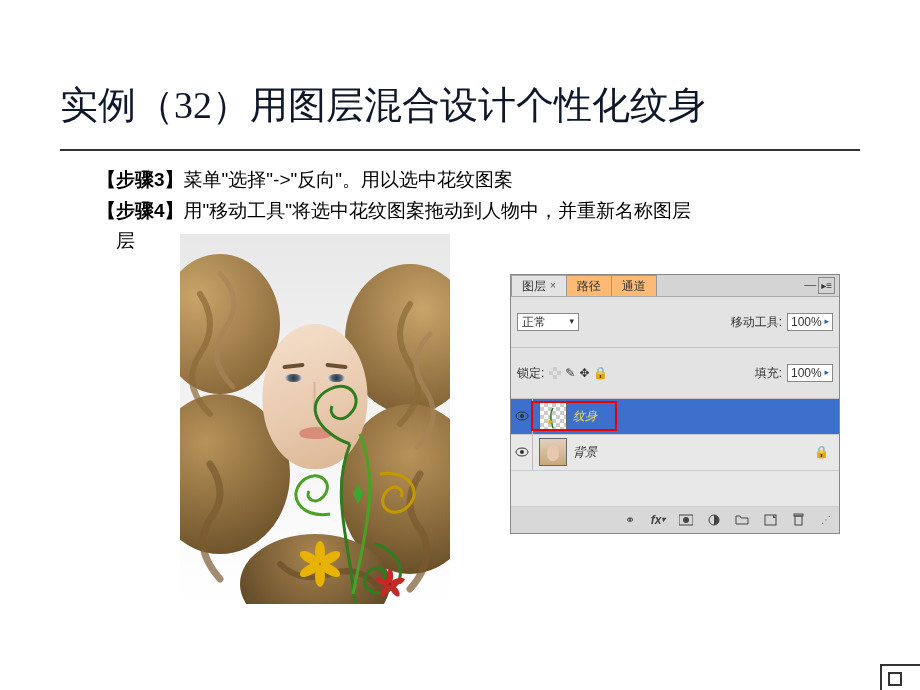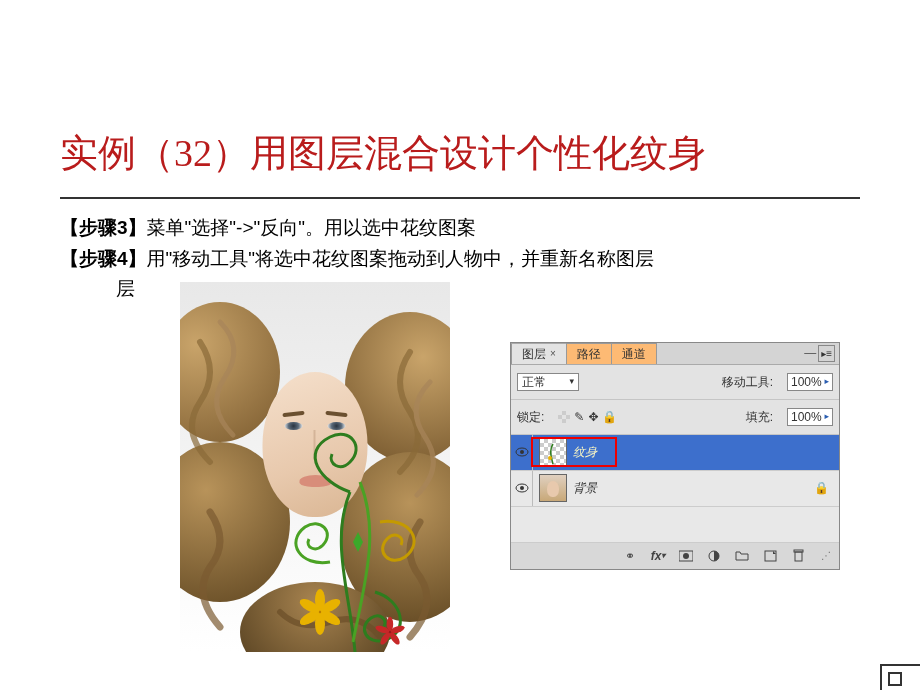--- a/index.html
+++ b/index.html
@@ -14,43 +14,42 @@
     .slide {
       width: 100%;
       height: 100%;
       padding: 0;
     }
     .title-area {
       padding: 80px 50px 10px 60px;
     }
     .title {
       font-size: 38px;
-      color: #b91c1c;
+      color: #0f172a;
       font-weight: normal;
       font-family: "SimSun", serif;
-      margin-top: 48px;
     }
     .title-underline {
       height: 2px;
       background: #333;
       margin: 8px 50px 0 60px;
       width: 800px;
     }
     .content {
       padding: 15px 50px 0 60px;
       font-size: 19px;
       line-height: 1.5;
     }
     .step {
       margin-bottom: 2px;
     }
     .step-indent {
       padding-left: 56px;
     }
-    .bold { font-weight: bold; }
+    .bold { font-weight: bold; margin-left: 37px; }
     .images-row {
       display: flex;
       align-items: flex-start;
       margin-top: 0;
       padding-left: 120px;
       gap: 60px;
     }
     .portrait-wrap {
       width: 270px;
       height: 370px;
@@ -117,21 +116,21 @@
       z-index: 4;
       bottom: 0;
       right: 20px;
       width: 150px;
       height: 220px;
     }
     .swirl-pattern svg { width: 100%; height: 100%; overflow: visible; }
 
     .layers-panel {
       width: 330px;
-      margin-top: 60px;
+      margin-top: 40px;
       border: 1px solid #888;
       background: #e3e3e3;
       font-size: 12px;
       color: #333;
       font-family: "SimSun", sans-serif;
     }
     .panel-header {
       display: flex;
       align-items: stretch;
       background: #d4d4d4;
@@ -161,22 +160,22 @@
     .header-right {
       margin-left: auto;
       display: flex;
       align-items: center;
       gap: 2px;
       padding-right: 4px;
     }
     .options-row {
       display: flex;
       align-items: center;
-      padding: 8px 6px;
-      gap: 14px;
+      padding: 16px 6px;
+      gap: 5px;
       border-bottom: 1px solid #c5c5c5;
     }
     .dropdown {
       display: inline-flex;
       align-items: center;
       justify-content: space-between;
       background: #fff;
       border: 1px solid #888;
       height: 18px;
       padding: 0 4px;
@@ -201,21 +200,21 @@
       display: flex;
       align-items: center;
       height: 36px;
       border-bottom: 1px solid #ccc;
       position: relative;
     }
     .layer-row.selected {
       background: #3d6fcc;
       color: #fff;
     }
-    .layer-row.selected .layer-name { color: #fef9c3; }
+    .layer-row.selected .layer-name { color: #fde047; }
     .eye-col {
       width: 22px;
       height: 100%;
       display: flex;
       align-items: center;
       justify-content: center;
       border-right: 1px solid #bbb;
     }
     .sel-outline {
       position: absolute;

